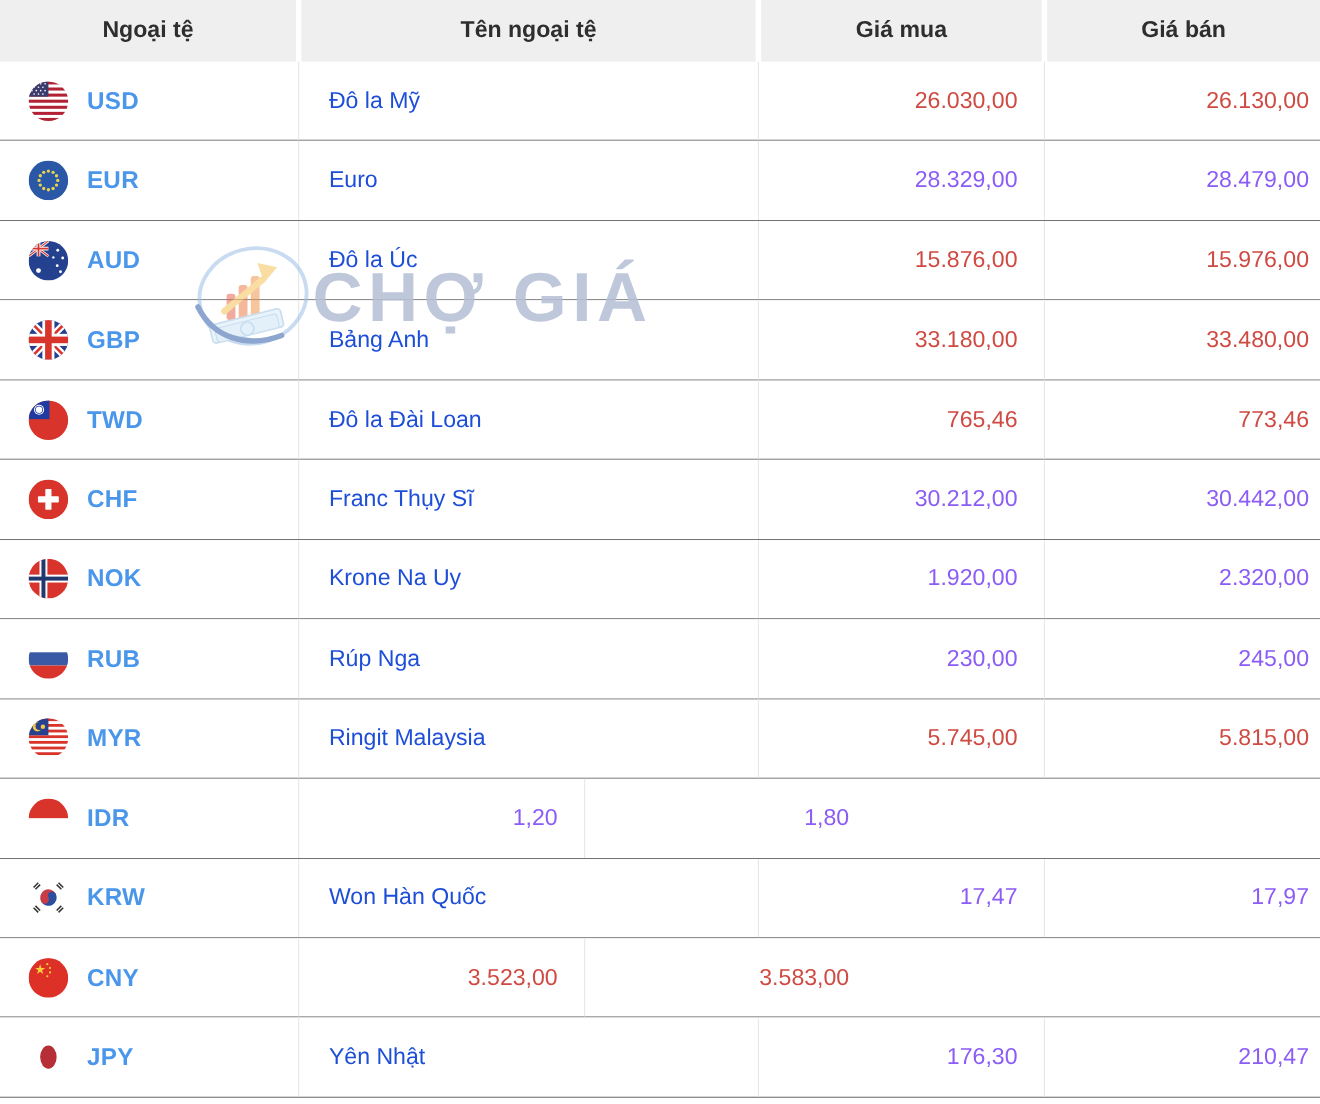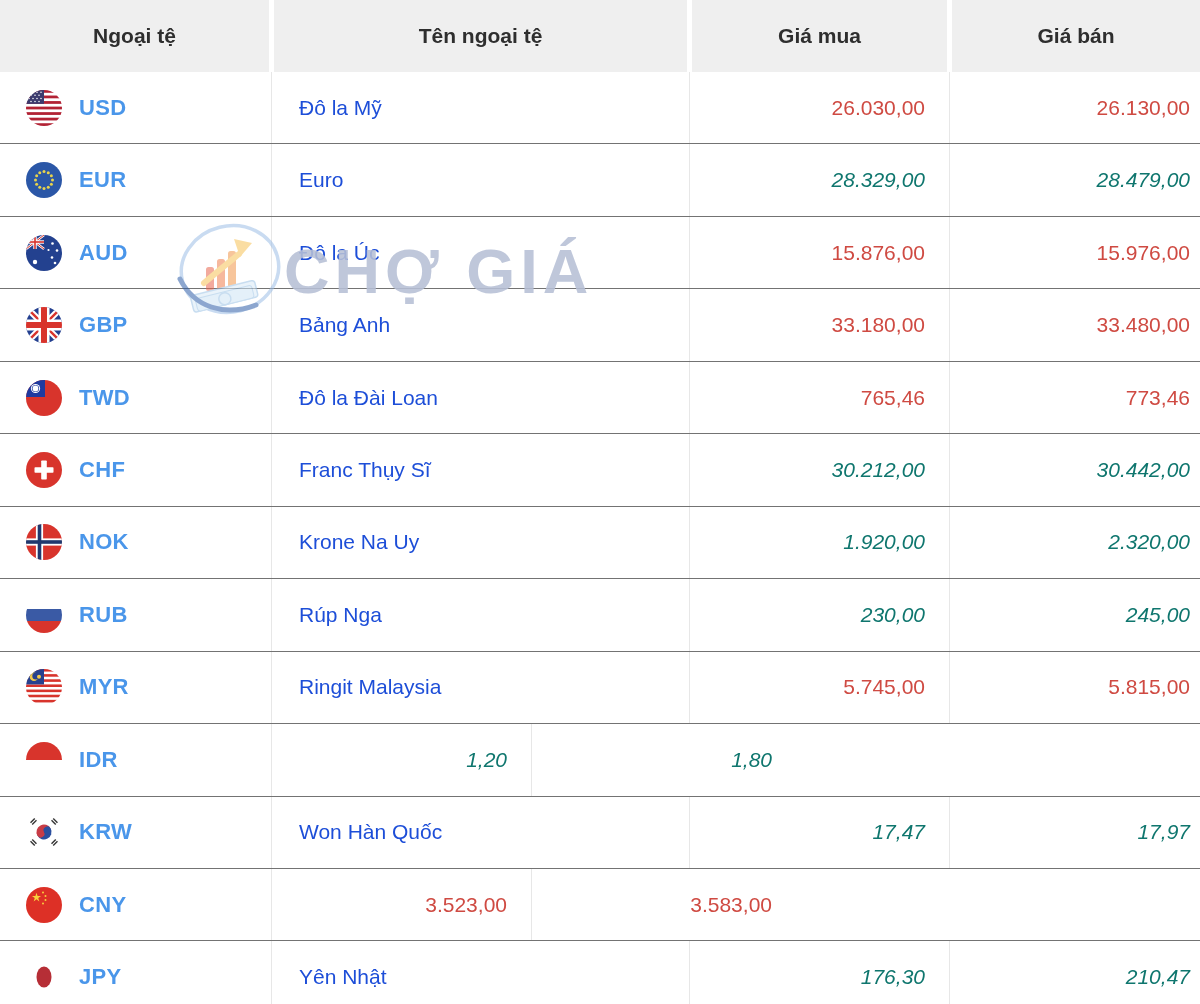--- a/index.html
+++ b/index.html
@@ -3,40 +3,40 @@
 <meta charset="utf-8">
 <style>
   html,body{margin:0;padding:0;}
   body{
     width:1200px;height:1004px;background:#fff;overflow:hidden;position:relative;
     font-family:"Liberation Sans","DejaVu Sans",sans-serif;
     -webkit-font-smoothing:antialiased;
   }
   .rate-table{width:1200px;}
   
-  .header-row{display:flex;height:72px;border-radius:10px;}
+  .header-row{display:flex;height:56px;border-radius:10px;}
   .header-cell{
     background:#efefef;display:flex;align-items:center;justify-content:center;
     font-weight:bold;font-size:21px;color:#2e2e2e;box-sizing:border-box;
   }
   .h1{width:269px;margin-right:5px;}
   .h2{width:413px;margin-right:5px;}
   .h3{width:255px;margin-right:5px;}
   .h4{width:248px;}
   
   .row{display:flex;height:72.46px;box-sizing:border-box;border-bottom:1px solid #737373;background:#fff;}
   .cell{box-sizing:border-box;display:flex;align-items:center;}
   .c1{width:272px;padding-left:26px;border-right:1px solid #e7e7e7;}
   .c2{width:418px;padding-left:27px;border-right:1px solid #e7e7e7;font-size:21px;color:#1d4ed8;}
   .c3{width:260px;justify-content:flex-end;padding-right:24px;border-right:1px solid #e7e7e7;font-size:21px;}
   .c4{width:250px;justify-content:flex-end;padding-right:10px;font-size:21px;}
   .flag{width:36px;height:36px;display:inline-block;flex:0 0 36px;}
   .flag svg{width:36px;height:36px;display:block;}
   .code{margin-left:17px;font-size:22px;font-weight:bold;color:#4a96ea;letter-spacing:.3px;}
-  .num.up{color:#0f766e;font-style:italic;}
+  .num.up{color:#8b5cf6;}
   .num.down{color:#cf4a42;}
   
   .watermark{
     position:absolute;left:176px;top:221px;display:flex;align-items:center;
     z-index:5;pointer-events:none;
   }
   .wm-logo{opacity:.55;}
   .wm-text{
     font-size:63px;font-weight:800;letter-spacing:5px;color:#b7c0d6;opacity:.88;
     margin-left:2px;white-space:nowrap;

